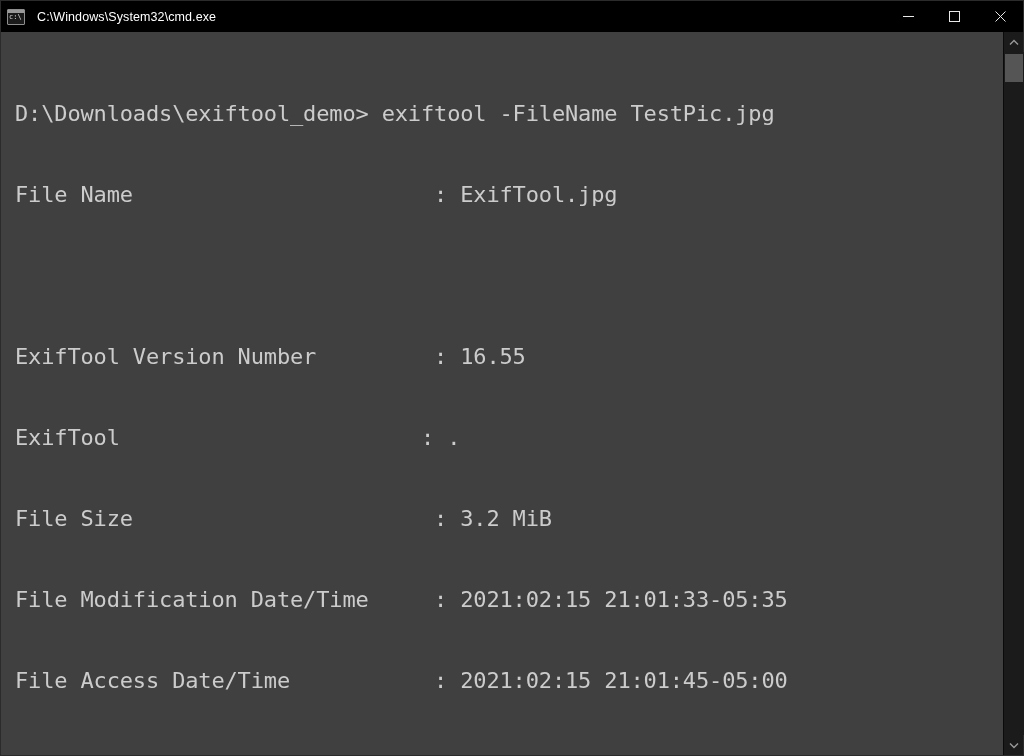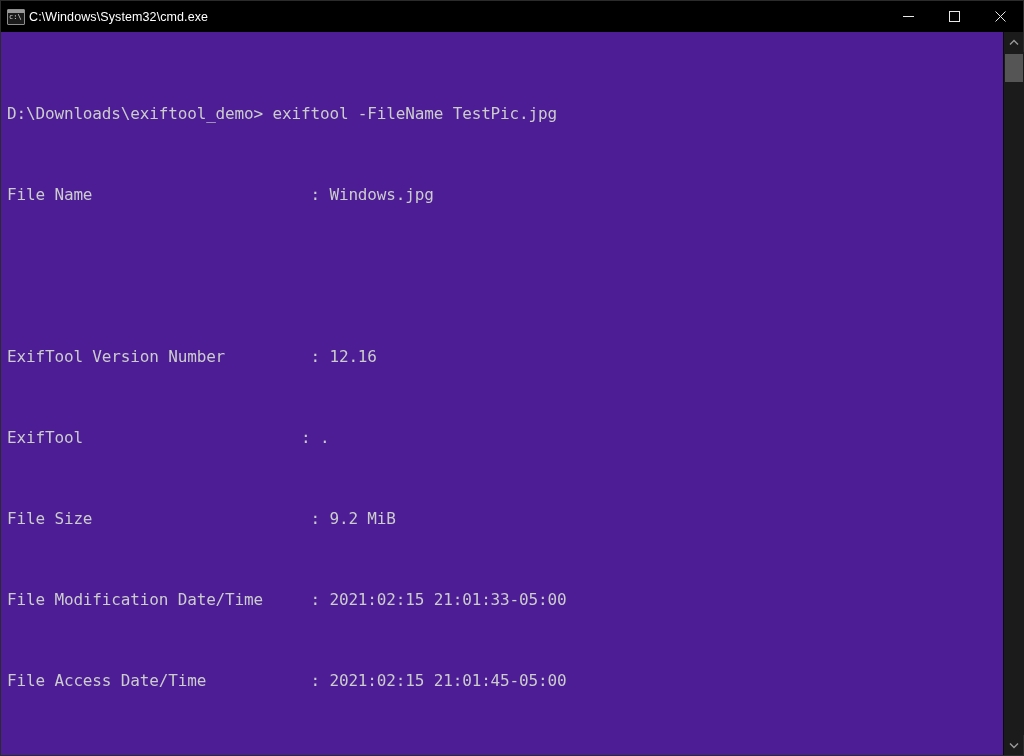--- a/index.html
+++ b/index.html
@@ -32,21 +32,21 @@
     background: #000000;
     display: flex;
     align-items: center;
     justify-content: space-between;
     user-select: none;
   }
   .titlebar-left {
     display: flex;
     align-items: center;
     padding-left: 6px;
-    gap: 4px;
+    gap: 12px;
   }
   .cmd-icon {
     width: 18px;
     height: 16px;
     border: 1px solid #8e8e8e;
     background: #1b1b1b;
     border-radius: 1px;
     position: relative;
     box-sizing: border-box;
     display: block;
@@ -92,26 +92,26 @@
 
   
   .console-area {
     flex: 1;
     display: flex;
     min-height: 0;
     position: relative;
   }
   .console-text {
     flex: 1;
-    background: #4c1d95;
+    background: #404040;
     color: #cccccc;
     font-family: "DejaVu Sans Mono", monospace;
-    font-size: 16px;
+    font-size: 22px;
     line-height: 27px;
-    padding: 14px 0 0 6px;
+    padding: 14px 0 0 14px;
     box-sizing: border-box;
     white-space: pre;
     overflow: hidden;
     letter-spacing: -0.15px;
   }
   .line { height: 27px; white-space: pre; }
   .blank { height: 27px; }
 
   
   .scrollbar {
@@ -179,26 +179,26 @@
           <line x1="10.5" y1="0.5" x2="0.5" y2="10.5" stroke="#e8e8e8" stroke-width="1"></line>
         </svg>
       </div>
     </div>
   </div>
 
   <div class="console-area">
 
     <div class="console-text">
       <div class="line">D:\Downloads\exiftool_demo&gt; exiftool -FileName TestPic.jpg</div>
-      <div class="line">File Name                       : Windows.jpg</div>
+      <div class="line">File Name                       : ExifTool.jpg</div>
       <div class="line blank"></div>
-      <div class="line">ExifTool Version Number         : 12.16</div>
+      <div class="line">ExifTool Version Number         : 16.55</div>
       <div class="line">ExifTool                       : .</div>
-      <div class="line">File Size                       : 9.2 MiB</div>
-      <div class="line">File Modification Date/Time     : 2021:02:15 21:01:33-05:00</div>
+      <div class="line">File Size                       : 3.2 MiB</div>
+      <div class="line">File Modification Date/Time     : 2021:02:15 21:01:33-05:35</div>
       <div class="line">File Access Date/Time           : 2021:02:15 21:01:45-05:00</div>
       
       
       
       
       
       
       
       
       

